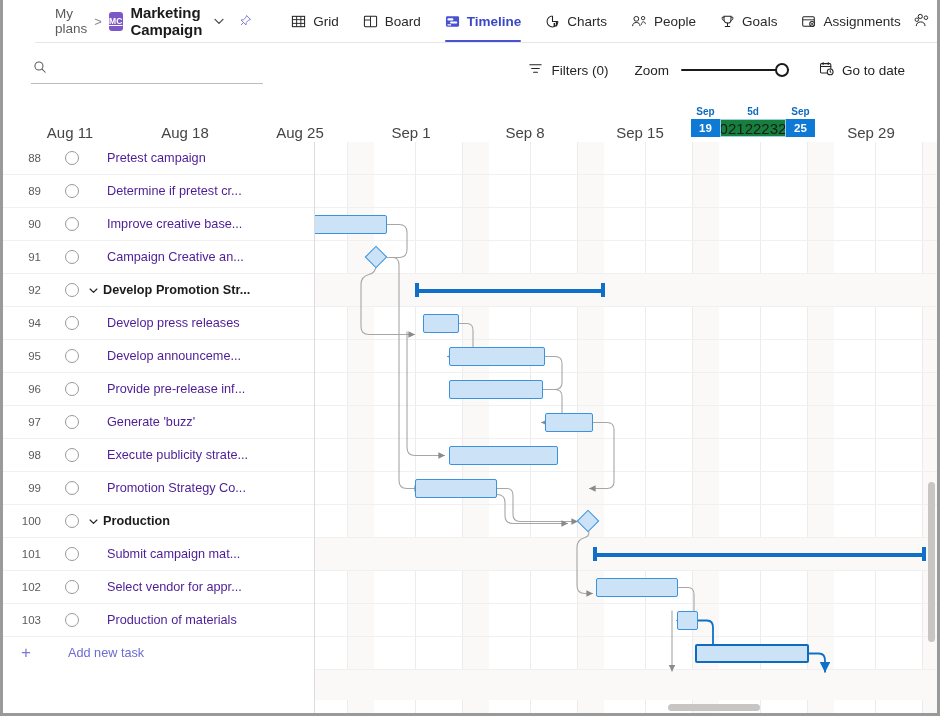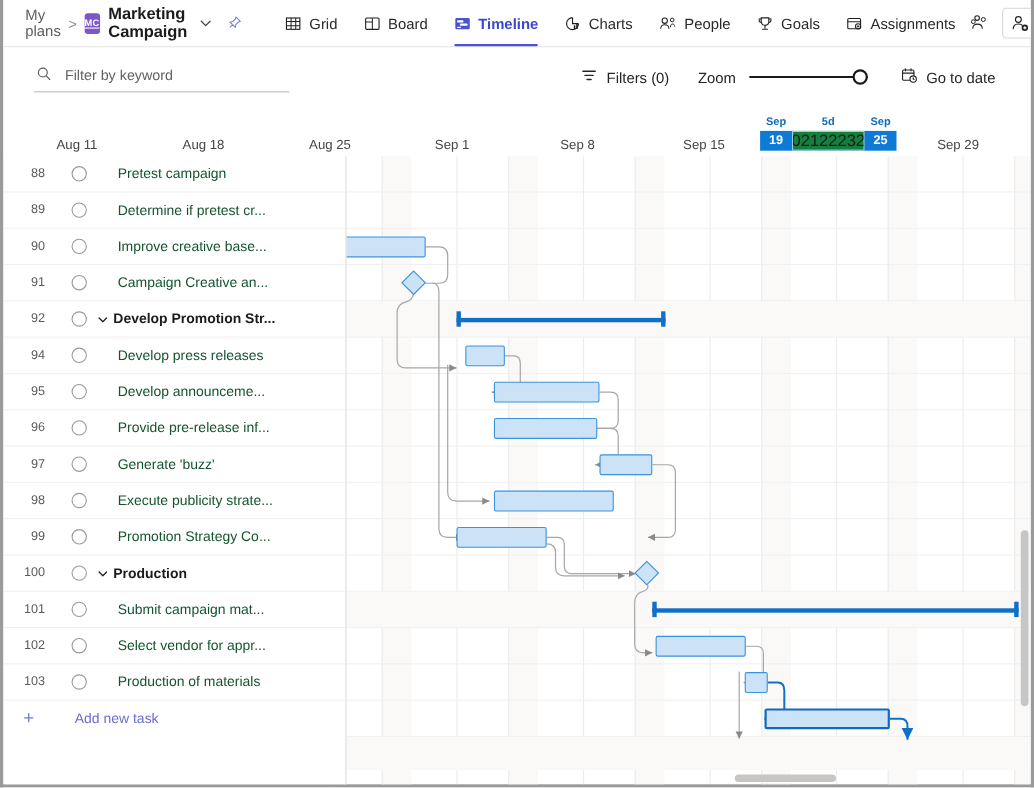--- a/index.html
+++ b/index.html
@@ -20,21 +20,21 @@
     border-bottom: 3px solid #9a9a9a;
     background:#fff;
     overflow:hidden;
   }
 
   
   .topbar {
     height: 43px; display:flex; align-items:center;
     padding-left: 20px; padding-right: 8px;
     border-bottom: 1px solid #e6e6e6;
-    background:#fff; position:relative;
+    background:#fff; position:relative;margin-left:32px;
   }
   .crumb { color:#5c5c5c; font-size:13.5px; }
   .crumb-sep { color:#8a8a8a; margin:0 7px; font-size:13px; }
   .plan-badge {
     width:19px; height:19px; border-radius:3px; background:#7b57c8;
     color:#fff; font-size:8.5px; font-weight:bold; letter-spacing:.2px;
     display:flex; align-items:center; justify-content:center;
     margin-right:8px;
     text-decoration:underline;
   }
@@ -84,21 +84,21 @@
     position:absolute; right:0; width:14px; height:14px; border-radius:50%;
     background:#fff; border:2px solid #1a1a1a;
   }
 
   
   .tl { position:relative; height:619px; }
 
   .tl-head { position:relative; height:45px; background:#fff; }
   .tl-head .tick {
     position:absolute; top:27px; transform:translateX(-50%);
-    font-size:12px; color:#454545; white-space:nowrap;
+    font-size:15px; color:#454545; white-space:nowrap;
   }
   .daterange {
     position:absolute; top:8px; display:flex; height:32px;
     font-size:11.5px;
   }
   .dr-cell {
     display:flex; flex-direction:column; align-items:center; justify-content:flex-start;
   }
   .dr-lbl { font-size:10px; font-weight:bold; color:#0f6cbd; height:14px; line-height:14px;}
   .dr-pill {
@@ -125,21 +125,21 @@
   .row .idx {
     width:46px; text-align:right; padding-right:8px;
     font-size:11.5px; color:#5b5b5b;
   }
   .row .circle {
     width:14px; height:14px; border-radius:50%; border:1.3px solid #9a9a9a;
     margin-left:16px; margin-right:0; flex:none; cursor:pointer; background:#fff;
   }
   .row .tchev { width:13px; margin-left:9px; color:#222; display:flex; align-items:center;}
   .row .tname {
-    font-size:12.7px; color:#14532d; white-space:nowrap; overflow:hidden;
+    font-size:12.7px; color:#4c1d95; white-space:nowrap; overflow:hidden;
   }
   .row.summary .tname { font-weight:bold; color:#1b1b1b; }
   .row .tname.indent { margin-left:28px; }
   .row .tname.sumname { margin-left:2px; }
   .addrow {
     height:32px; display:flex; align-items:center;
   }
   .addrow .plus { width:46px; text-align:center; color:#7a7ad6; font-size:17px; }
   .addrow .alabel { color:#6b6bd2; font-size:12.7px; margin-left:19px; cursor:pointer;}
 
@@ -292,21 +292,20 @@
   </div>
 
   <div class="cmdbar">
     <div class="search">
       <span>
         <svg width="14" height="14" viewBox="0 0 16 16">
             <circle cx="6.8" cy="6.8" r="4.6" stroke="#5b5b5b" stroke-width="1.2" fill="none"></circle>
             <path d="M10.3 10.3 L14 14" stroke="#5b5b5b" stroke-width="1.2" stroke-linecap="round"></path>
           </svg>
       </span>
-      <input type="text" placeholder="Filter by keyword" style="">
     </div>
 
     <div class="cmdright">
       <div class="cmd-item">
         <span>
           <svg width="15" height="15" viewBox="0 0 16 16">
               <path d="M2 4 H14 M4 8 H12 M6 12 H10" stroke="#242424" stroke-width="1.3" stroke-linecap="round"></path>
             </svg>
         </span>
         <span>Filters (0)</span>

